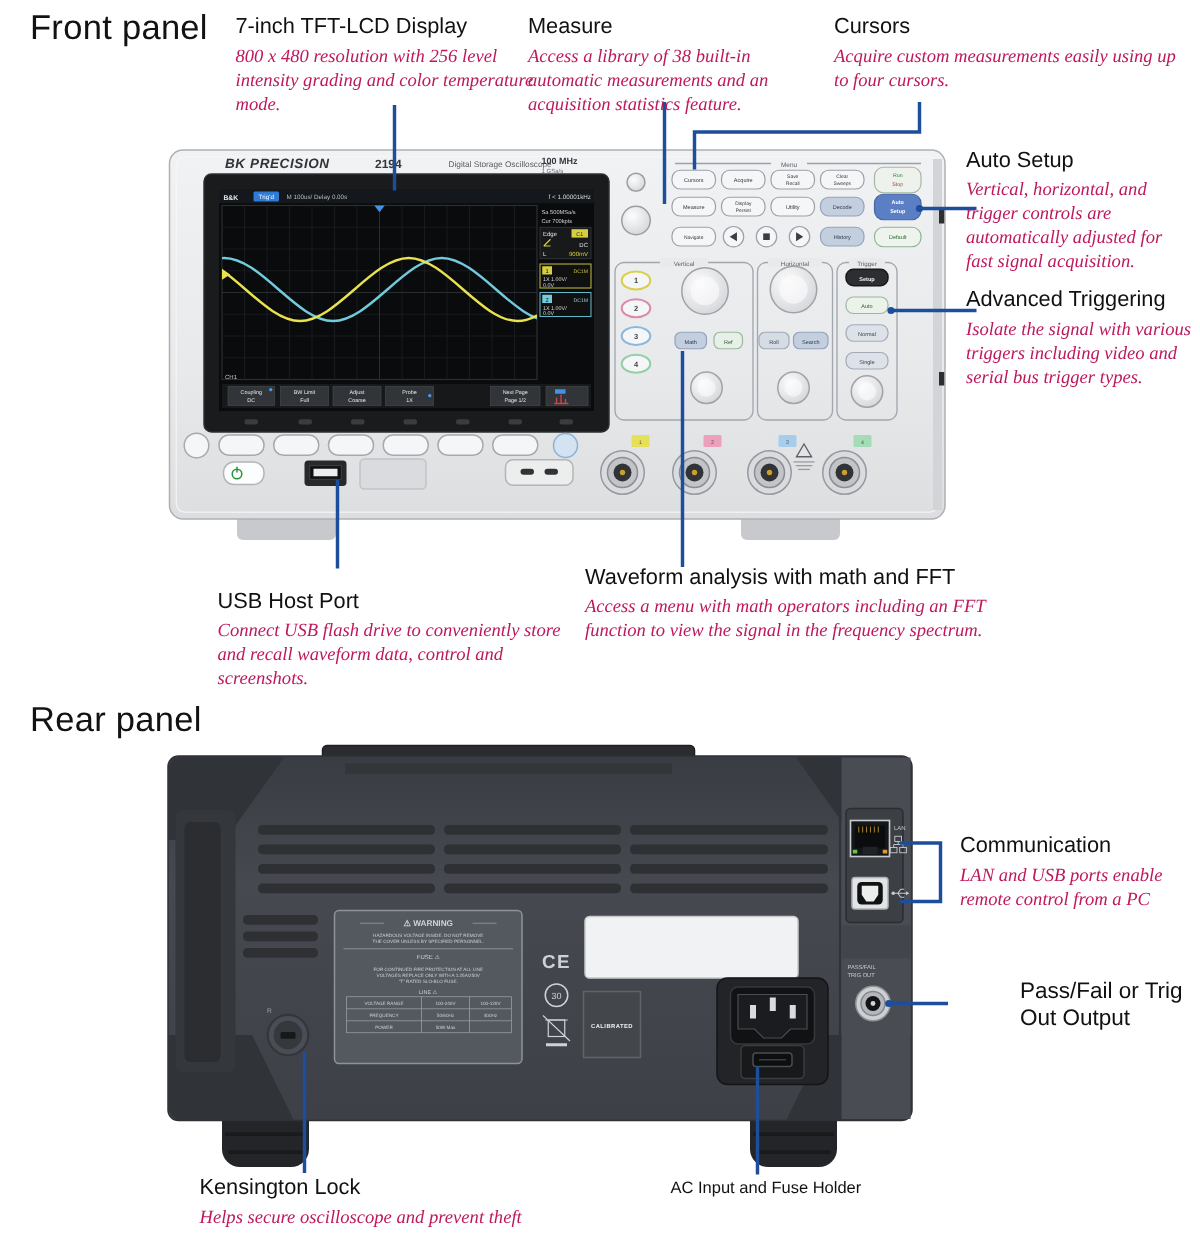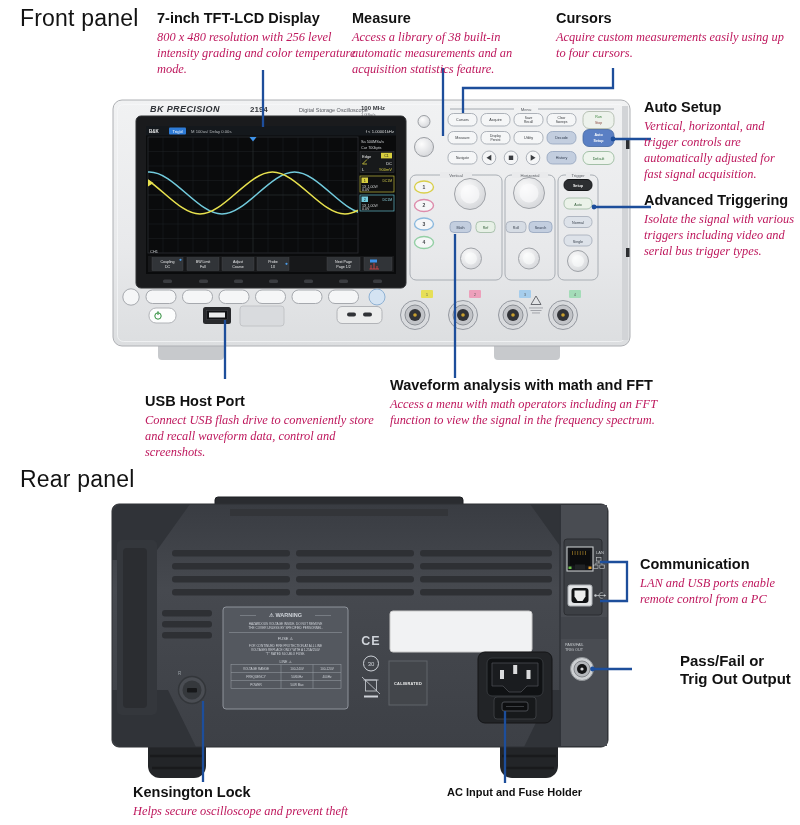--- a/index.html
+++ b/index.html
@@ -1,21 +1,21 @@
 <!DOCTYPE html>
 <html><head>
 <meta charset="utf-8">
 <style>
   html,body{margin:0;padding:0;background:#fff;}
   .canvas{position:relative;width:800px;height:825px;background:#ffffff;overflow:hidden;
           font-family:"Liberation Sans",sans-serif;}
   .art{position:absolute;left:0;top:0;}
   .sec-h{position:absolute;font-weight:400;font-size:23px;color:#121212;letter-spacing:.2px;}
   .co{position:absolute;}
-  .co .t{margin:0 0 2px 0;font-weight:700;font-size:14.5px;line-height:1.18;color:#111;}
+  .co .t{margin:0 0 2px 0;font-weight:400;font-size:14.5px;line-height:1.18;color:#111;}
   .co .b{margin:0;font-family:"Liberation Serif",serif;font-size:12.4px;line-height:1.3;color:#be185d;font-style:italic;}
   svg text{font-family:"Liberation Sans",sans-serif;}
 </style>
 </head>
 <body>
 
 <div class="canvas">
 
 <svg class="art" width="800" height="825" viewBox="0 0 800 825">
   <defs>

